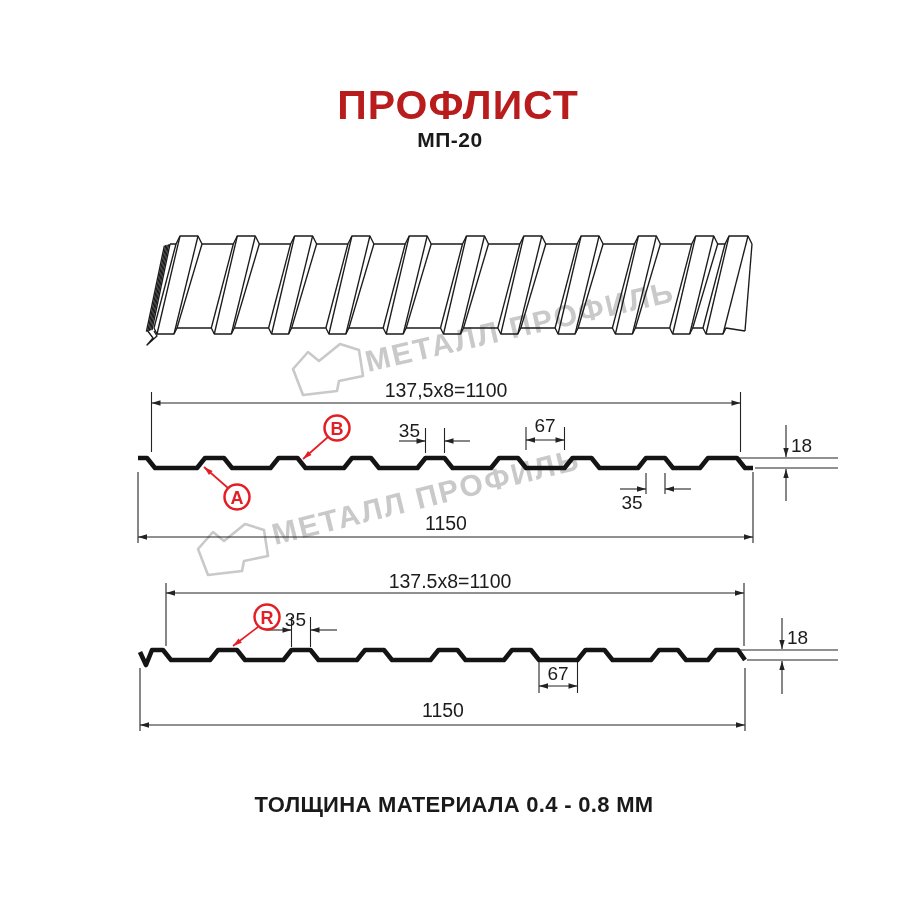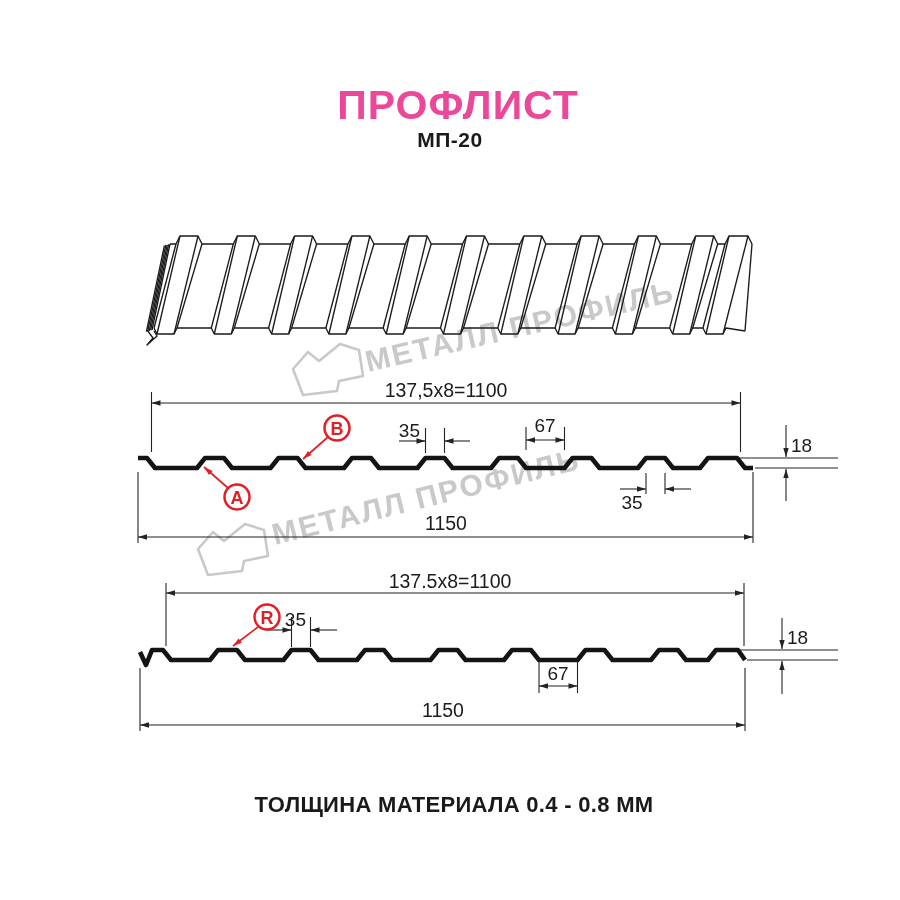--- a/index.html
+++ b/index.html
@@ -1,19 +1,19 @@
 <!DOCTYPE html>
 <html style="--red: #e31e24; --wmgray: #c9c9c9;"><head>
 <meta charset="utf-8">
 <style>
   html,body{margin:0;padding:0;background:#fff;}
   .canvas{position:relative;width:900px;height:900px;background:#fff;overflow:hidden;
           font-family:"Liberation Sans",sans-serif;}
   .title{position:absolute;left:8px;right:0;top:82px;text-align:center;
-         font-size:41px;font-weight:700;letter-spacing:1px;color:#ec4899;margin-left:8px;}
+         font-size:41px;font-weight:700;letter-spacing:1px;color:#b91c1c;margin-left:8px;}
   .subtitle{position:absolute;left:0;right:0;top:128px;text-align:center;
          font-size:21px;font-weight:700;letter-spacing:.5px;color:#1a1a1a;}
   .footer{position:absolute;left:8px;right:0;top:792px;text-align:center;
          font-size:22px;font-weight:700;letter-spacing:.3px;color:#1a1a1a;}
   svg{position:absolute;left:0;top:0;}
   .dln{stroke:#232323;stroke-width:1.1;fill:none;}
   .ah{fill:#232323;stroke:none;}
   .prof{stroke:#141414;stroke-width:4.6;fill:none;stroke-linejoin:round;stroke-linecap:butt;}
   .shl{stroke:#1b1b1b;stroke-width:1.35;fill:none;stroke-linejoin:round;}
   .rln{stroke:var(--red,#e31e24);stroke-width:1.7;fill:none;}

